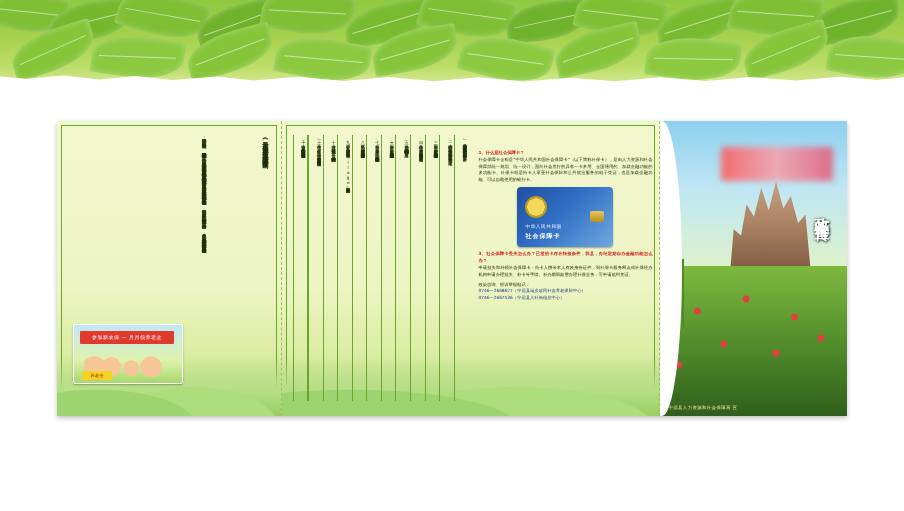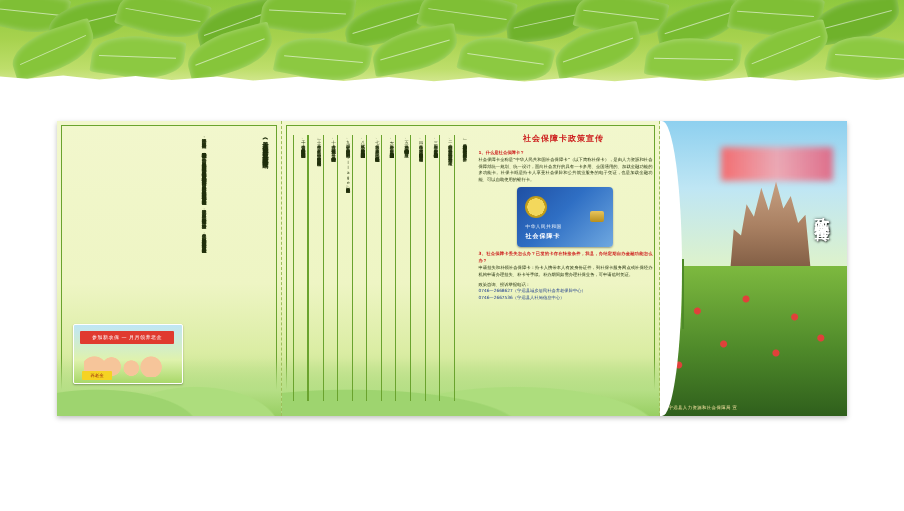--- a/index.html
+++ b/index.html
@@ -223,21 +223,20 @@
       <div class="banner-red">参加新农保 — 月月领养老金</div>
       <div class="ppl"></div>
       <div class="yellowtag">养老金</div>
     </div>
   </div>
 
   <div class="panel p-mid">
     <div class="panel-border"></div>
     <div class="hills"></div>
 
-    <div class="mid-title">社会保障卡政策宣传</div>
 
     <div class="mid-cols">
       <div class="mid-col">一、城乡居民基本养老保险参保缴费标准表：年缴费档次一百元至二千元共十二个档次，参保人自主选择档次缴费，多缴多得。</div>
       <div class="mid-col">二、政府补贴标准：缴费一百元补贴三十元，缴费二百元补贴四十元，缴费三百元补贴五十元，依次递增。</div>
       <div class="mid-col">三、缴费年限：参保人应按年缴费，累计缴费年限满十五年方可按月领取基础养老金待遇。</div>
       <div class="mid-col">四、领取条件：年满六十周岁、未享受城镇职工基本养老保险待遇的参保人，可按月领取养老金。</div>
       <div class="mid-col">五、待遇构成：养老金待遇由基础养老金和个人账户养老金两部分组成，发放终身。</div>
       <div class="mid-col">六、丧葬补助：参保人死亡的，其法定继承人或指定受益人可以依法申请领取个人账户余额及丧葬补助金。</div>
       <div class="mid-col">七、关系转移：参保人跨县（市、区）流动的，可按规定办理养老保险关系转移接续手续。</div>
       <div class="mid-col">八、代缴政策：重度残疾人等缴费困难群体，由地方人民政府为其代缴部分或全部最低标准的养老保险费。</div>

